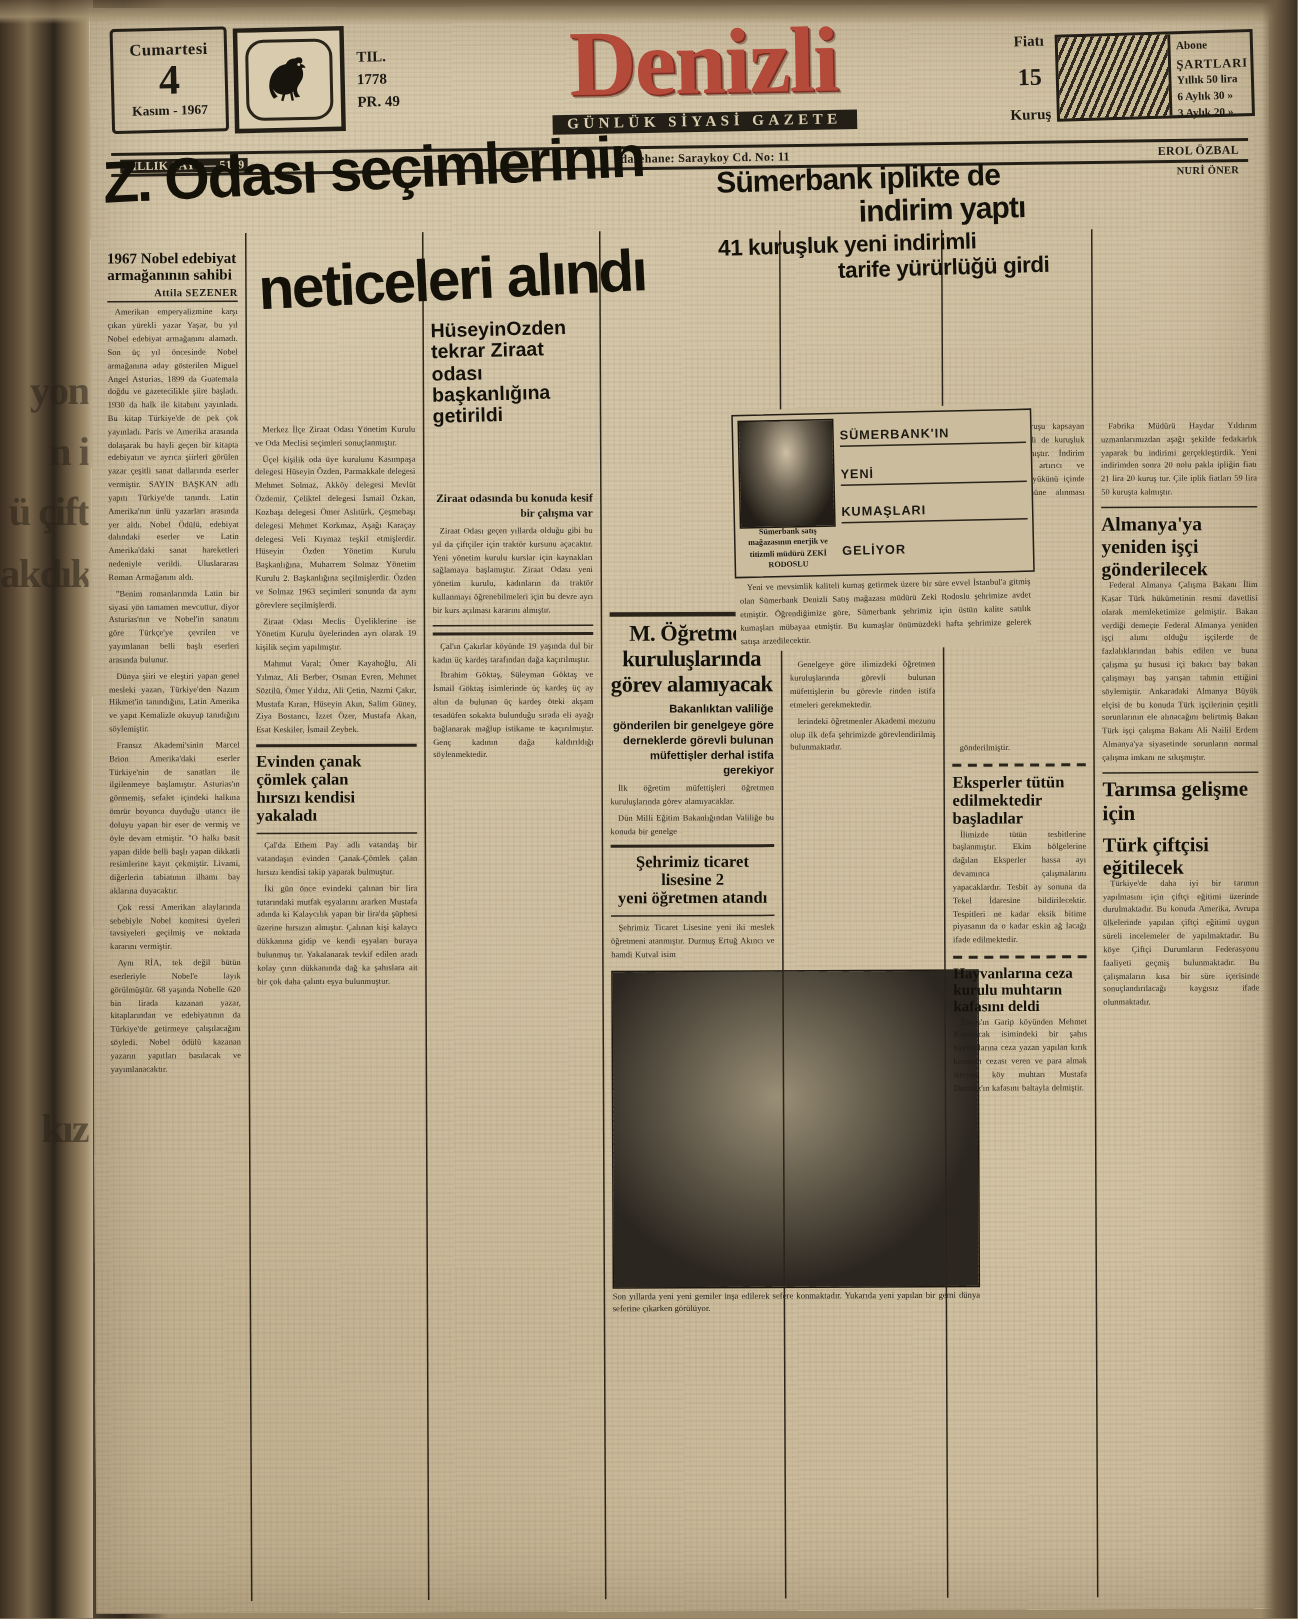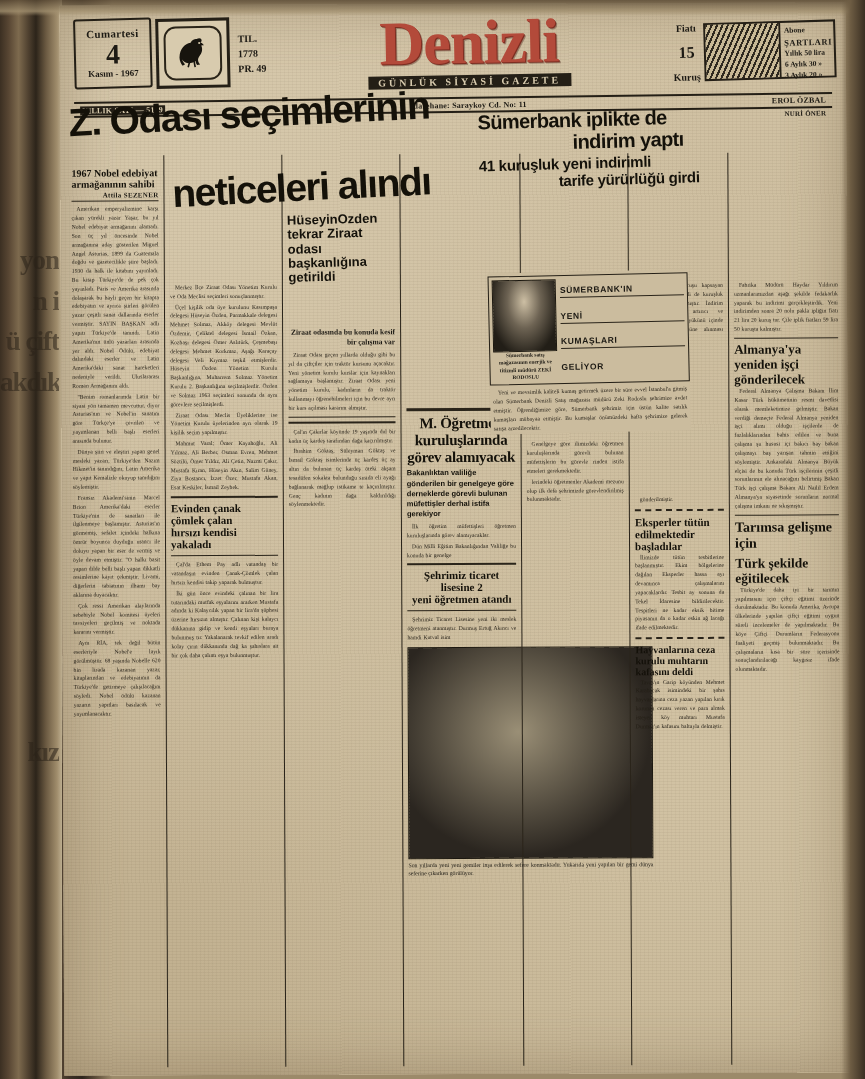--- a/index.html
+++ b/index.html
@@ -347,21 +347,21 @@
         </div>
       </div>
 
       <div class="col c4">
         <div style="height:250px"></div>
         <div class="rule-thick"></div>
         <div class="hd-serif" style="font-size:15px;text-align:center;letter-spacing:-.3px">
           <div>M. Öğretmen kuruluşlarında</div>
           <div>görev alamıyacak</div>
         </div>
-        <div class="hd" style="font-size:7.5px;text-align:left;line-height:1.35;margin:3px 0">
+        <div class="hd" style="font-size:7.5px;text-align:right;line-height:1.35;margin:3px 0">
           <div>Bakanlıktan valiliğe gönderilen bir genelgeye göre</div>
           <div>derneklerde görevli bulunan müfettişler derhal istifa</div>
           <div>gerekiyor</div>
         </div>
         <div class="body">
           <p>İlk öğretim müfettişleri öğretmen kuruluşlarında görev alamıyacaklar.</p>
           <p>Dün Milli Eğitim Bakanlığından Valiliğe bu konuda bir genelge</p>
         </div>
         <div class="rule"></div>
         <div class="hd-serif" style="font-size:11px;text-align:center">
@@ -433,21 +433,21 @@
         </div>
         <div class="body">
           <p>Federal Almanya Çalışma Bakanı İlim Kasar Türk hükümetinin resmi davetlisi olarak memleketimize gelmiştir. Bakan verdiği demeçte Federal Almanya yeniden işçi alımı olduğu işçilerde de fazlalıklarından bahis edilen ve buna çalışma şu hususi içi bakıcı bay bakan çalışmayı baş yarışan tahmin ettiğini söylemiştir. Ankaradaki Almanya Büyük elçisi de bu konuda Türk işçilerinin çeşitli sorunlarının ele alınacağını belirtmiş Bakan Türk işçi çalışma Bakanı Ali Nailil Erdem Almanya'ya siyasetinde sorunların normal çalışma imkanı ne sıkışmıştır.</p>
         </div>
         <div class="rule"></div>
         <div class="hd-serif" style="font-size:14px">
           <div>Tarımsa gelişme</div>
           <div>için</div>
         </div>
         <div class="hd-serif" style="font-size:13.5px;margin-top:4px">
-          <div>Türk şekilde</div>
+          <div>Türk çiftçisi</div>
           <div>eğitilecek</div>
         </div>
         <div class="body">
           <p>Türkiye'de daha iyi bir tarımın yapılmasını için çiftçi eğitimi üzerinde durulmaktadır. Bu konuda Amerika, Avrupa ülkelerinde yapılan çiftçi eğitimi uygun süreli incelemeler de yapılmaktadır. Bu köye Çiftçi Durumların Federasyonu faaliyeti geçmiş bulunmaktadır. Bu çalışmaların kısa bir süre içerisinde sonuçlandırılacağı kaygısız ifade olunmaktadır.</p>
         </div>
       </div>
     </div>
 
     <div style="position:absolute;left:418px;top:104px;width:300px;transform:rotate(-1.4deg);z-index:7">
       <div class="hd" style="font-size:20px;letter-spacing:-.6px">Sümerbank iplikte de</div>

